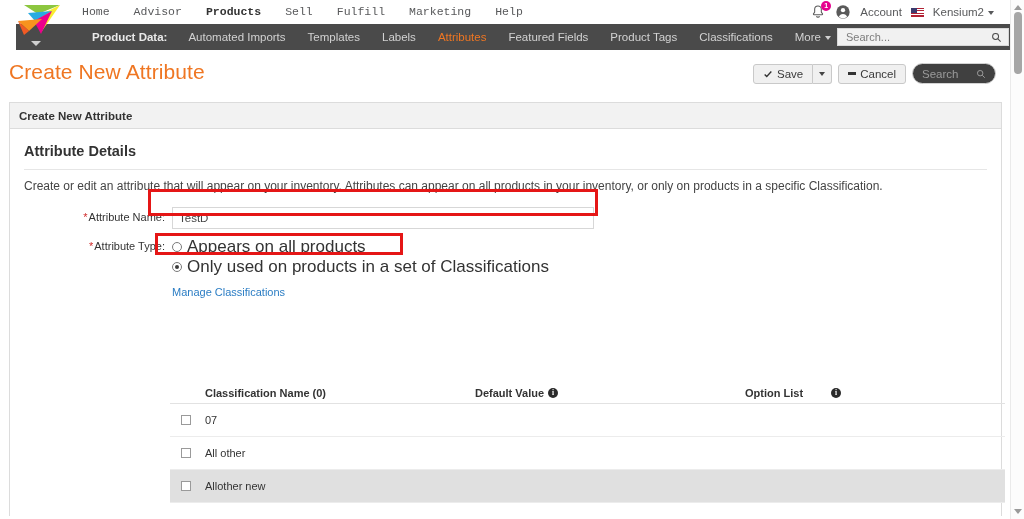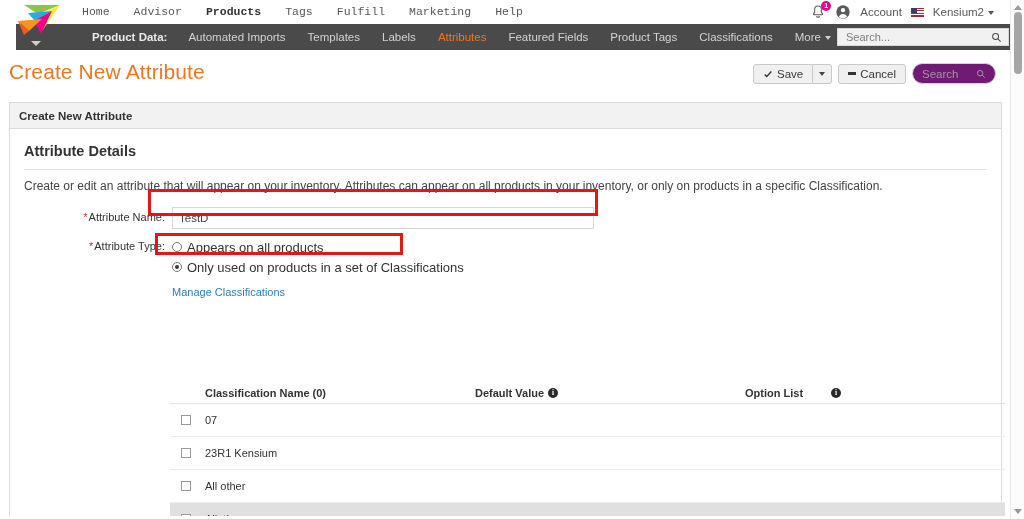--- a/index.html
+++ b/index.html
@@ -98,21 +98,21 @@
   }
   .btn-split {
     background:#f0f0f0; border:1px solid #c9c9c9; border-left:0; border-radius:0 3px 3px 0;
     width:19px; height:20px; display:flex; align-items:center; justify-content:center; cursor:pointer;
   }
   .btn-group { display:flex;justify-content:center; }
   .btn-group .btn { border-radius:3px 0 0 3px; }
   .search-pill {
     border:1px solid #d3d3d3; border-radius:11px; height:21px; width:84px;
     display:flex; align-items:center; justify-content:space-between;
-    padding:0 9px; font-size:11.5px; color:#9a9a9a; cursor:pointer; background:#701a75;
+    padding:0 9px; font-size:11.5px; color:#9a9a9a; cursor:pointer; background:#404040;
   }
 
   
   .card {
     position:absolute; left:9px; top:102px; width:993px; height:418px;
     border:1px solid #dcdcdc; border-bottom:0; background:#fff;
   }
   .card-head {
     height:26px; background:#f2f2f2; border-bottom:1px solid #dcdcdc;
     display:flex; align-items:center; padding-left:9px;
@@ -128,21 +128,21 @@
   .form-label {
     width:148px; text-align:right; padding-right:7px;
     font-size:11px; color:#333; padding-top:4px;
   }
   .req { color:#d02b2b; margin-right:1px; }
   .text-input {
     width:422px; height:22px; border:1px solid #d7d7d7; background:#fff;
     font-size:11.5px; color:#444; padding:0 6px; outline:none;
     font-family:"Liberation Sans", sans-serif;
   }
-  .radio-line { display:flex; align-items:center; font-size:13px; color:#333; height:16px;text-align:right; }
+  .radio-line { display:flex; align-items:center; font-size:17px; color:#333; height:16px;text-align:right; }
   .radio {
     width:10px; height:10px; border:1px solid #7a7a7a; border-radius:50%;
     margin-right:5px; background:#fff; position:relative; flex:none; cursor:pointer;
   }
   .radio.checked::after {
     content:""; position:absolute; left:2px; top:2px; width:4px; height:4px;
     border-radius:50%; background:#3b3b3b;
   }
   .link { color:#2b7dc4; font-size:11px; text-decoration:none; cursor:pointer; }
 
@@ -201,21 +201,21 @@
       <div class="top-nav-item">
           <span>Home</span>
         </div>
       <div class="top-nav-item">
           <span>Advisor</span>
         </div>
       <div class="top-nav-item active">
           <span>Products</span>
         </div>
       <div class="top-nav-item">
-          <span>Tags</span>
+          <span>Sell</span>
         </div>
       <div class="top-nav-item">
           <span>Fulfill</span>
         </div>
       <div class="top-nav-item">
           <span>Marketing</span>
         </div>
       <div class="top-nav-item">
           <span>Help</span>
         </div>
@@ -358,26 +358,20 @@
       <div class="tr">
         <div class="td-cb">
             <span class="cbx"></span>
           </div>
         <div class="td-name">07</div>
       </div>
       <div class="tr">
         <div class="td-cb">
             <span class="cbx"></span>
           </div>
-        <div class="td-name">23R1 Kensium</div>
-      </div>
-      <div class="tr">
-        <div class="td-cb">
-            <span class="cbx"></span>
-          </div>
         <div class="td-name">All other</div>
       </div>
       <div class="tr hl">
         <div class="td-cb">
             <span class="cbx"></span>
           </div>
         <div class="td-name">Allother new</div>
       </div>
 
     </div>

